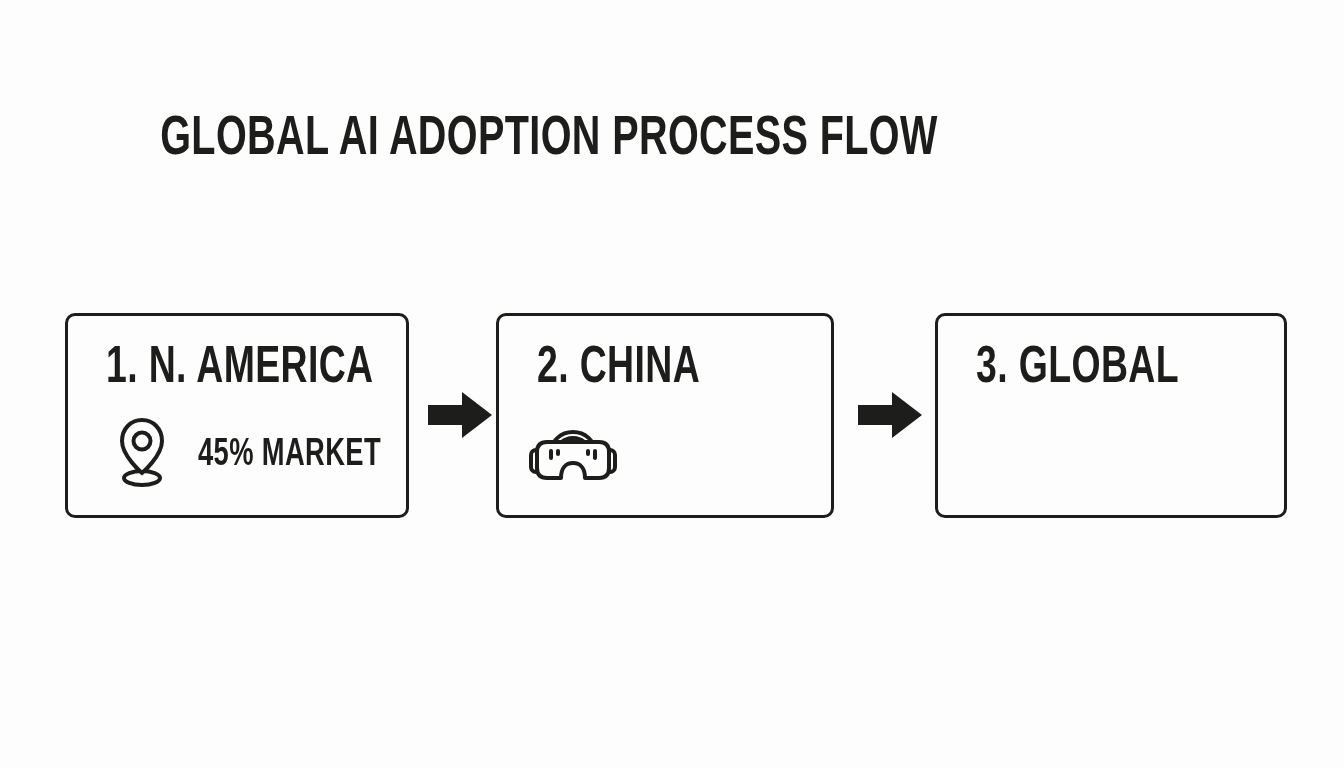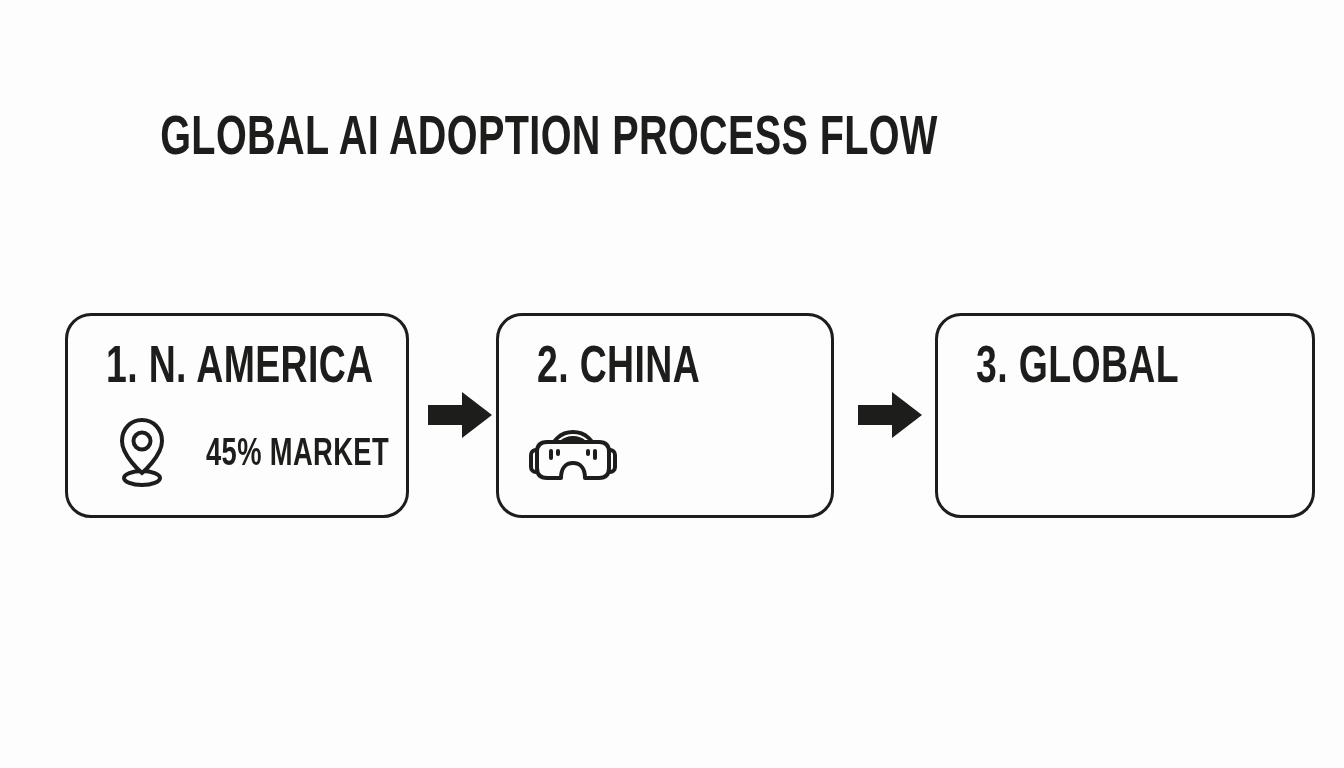--- a/index.html
+++ b/index.html
@@ -23,42 +23,42 @@
     text-align:center;
   }
   .title-wrap .cond{
     font-size:55px;line-height:1.0;
     transform-origin:center top;
   }
   .step-box{
     position:absolute;top:313px;height:205px;
     background:#fdfdfd;
     border:3px solid #1d1d1b;
-    border-radius:26px;
+    border-radius:10px;
     box-sizing:border-box;
   }
   .step-box.b1{left:65px;width:344px;}
   .step-box.b2{left:496px;width:338px;}
-  .step-box.b3{left:935px;width:380px;}
+  .step-box.b3{left:935px;width:352px;}
   .step-heading{
     position:absolute;left:38px;top:18px;
     font-size:52px;line-height:60px;
   }
   .step-heading .cond{transform-origin:left center;}
   .icon-row{
     position:absolute;left:24px;top:98px;right:14px;
     display:flex;align-items:center;
   }
   .icon-slot{
     width:100px;display:flex;justify-content:center;align-items:center;
     flex:0 0 auto;
   }
   .step-label{
     font-size:38px;line-height:1;
-    margin-left:14px;
+    margin-left:6px;
   }
   .step-label .cond{transform-origin:left center;}
   .flow-arrow{
     position:absolute;top:392px;width:64px;height:46px;
   }
   .flow-arrow.a1{left:428px;}
   .flow-arrow.a2{left:858px;}
   svg{display:block;}
 </style>
 </head>

